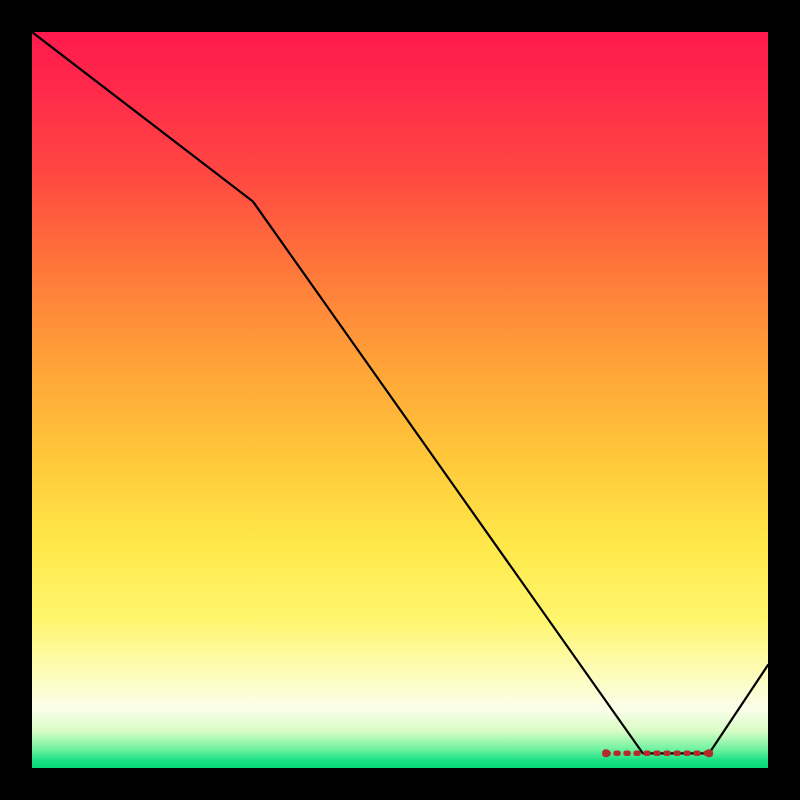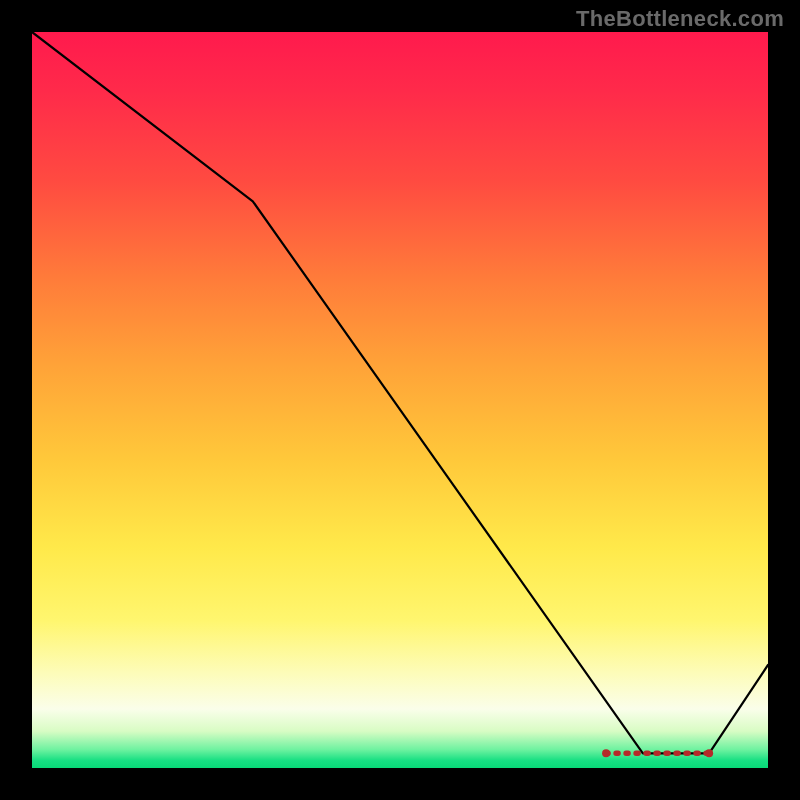--- a/index.html
+++ b/index.html
@@ -65,21 +65,20 @@
   }
   .dash-caps {
     fill: #b52a2a;
   }
 </style>
 </head>
 <body>
 
 <div class="frame">
 
-  <div class="watermark">TheBottleneck.com</div>
 
   <div class="plot-area">
     <svg class="curve" viewBox="0 0 736 736" preserveAspectRatio="none">
       <path id="curve-path" class="curve-path" d="M0.00 0.00 L220.80 169.28 L610.88 721.28 L677.12 721.28 L736.00 632.96"></path>
       <line id="dash-line" class="dash" x1="574.08" y1="721.28" x2="677.12" y2="721.28"></line>
       <circle id="dash-cap-left" class="dash-caps" r="4" cx="574.08" cy="721.28"></circle>
       <circle id="dash-cap-right" class="dash-caps" r="4" cx="677.12" cy="721.28"></circle>
     </svg>
   </div>
 

